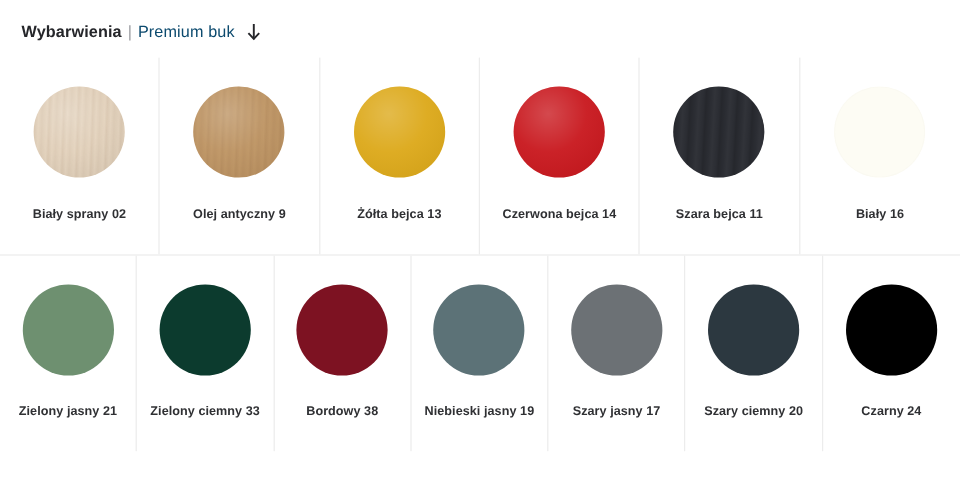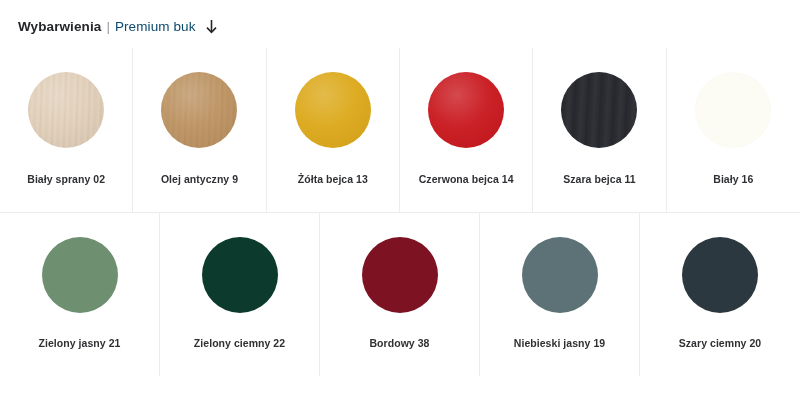--- a/index.html
+++ b/index.html
@@ -228,36 +228,48 @@
       <div class="swatch-cell">
         <div class="disc-wrap">
           <div class="disc" style="background-color: rgb(110, 144, 112);"></div>
         </div>
         <div class="swatch-label">Zielony jasny 21</div>
       </div>
       <div class="swatch-cell">
         <div class="disc-wrap">
           <div class="disc" style="background-color: rgb(12, 59, 46);"></div>
         </div>
-        <div class="swatch-label">Zielony ciemny 22</div>
+        <div class="swatch-label">Zielony ciemny 33</div>
       </div>
       <div class="swatch-cell">
         <div class="disc-wrap">
           <div class="disc" style="background-color: rgb(125, 18, 34);"></div>
         </div>
         <div class="swatch-label">Bordowy 38</div>
       </div>
       <div class="swatch-cell">
         <div class="disc-wrap">
           <div class="disc" style="background-color: rgb(92, 114, 119);"></div>
         </div>
         <div class="swatch-label">Niebieski jasny 19</div>
       </div>
       <div class="swatch-cell">
         <div class="disc-wrap">
+          <div class="disc" style="background-color: rgb(108, 113, 117);"></div>
+        </div>
+        <div class="swatch-label">Szary jasny 17</div>
+      </div>
+      <div class="swatch-cell">
+        <div class="disc-wrap">
           <div class="disc" style="background-color: rgb(44, 56, 64);"></div>
         </div>
         <div class="swatch-label">Szary ciemny 20</div>
+      </div>
+      <div class="swatch-cell">
+        <div class="disc-wrap">
+          <div class="disc" style="background-color: rgb(0, 0, 0);"></div>
+        </div>
+        <div class="swatch-label">Czarny 24</div>
       </div>
     </div>
 
   </div>
 </div>
 
 </body></html>

